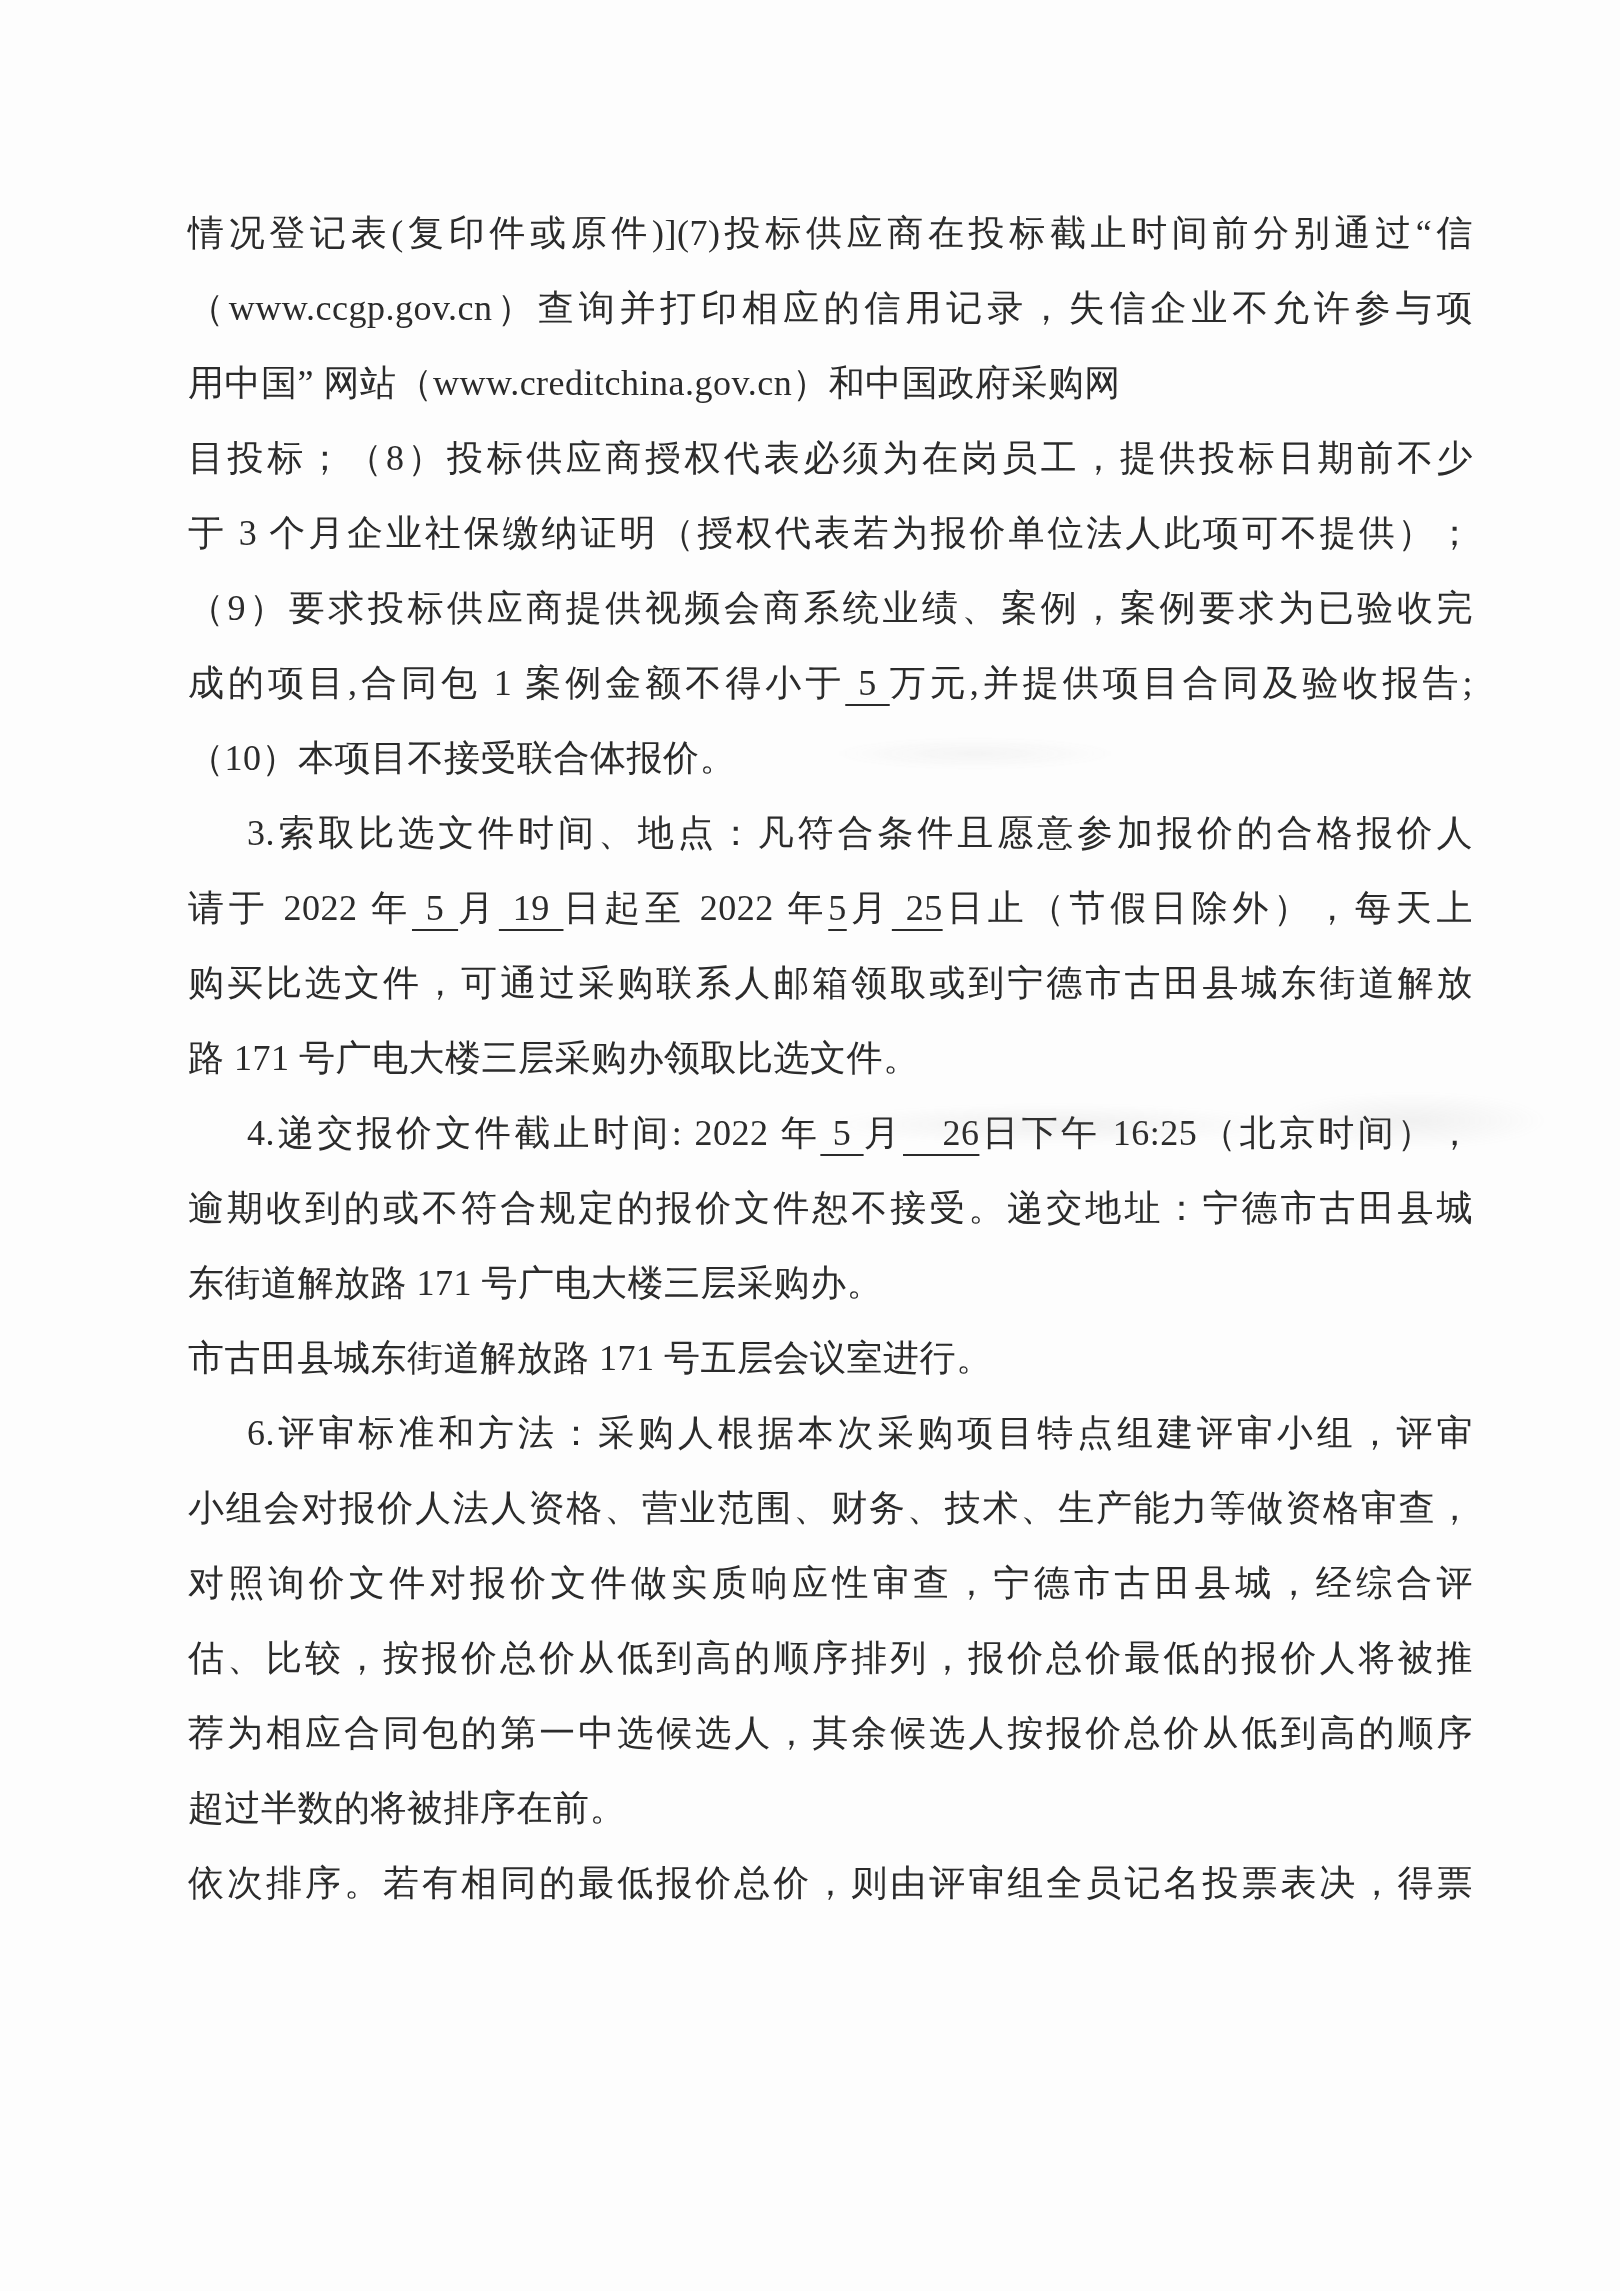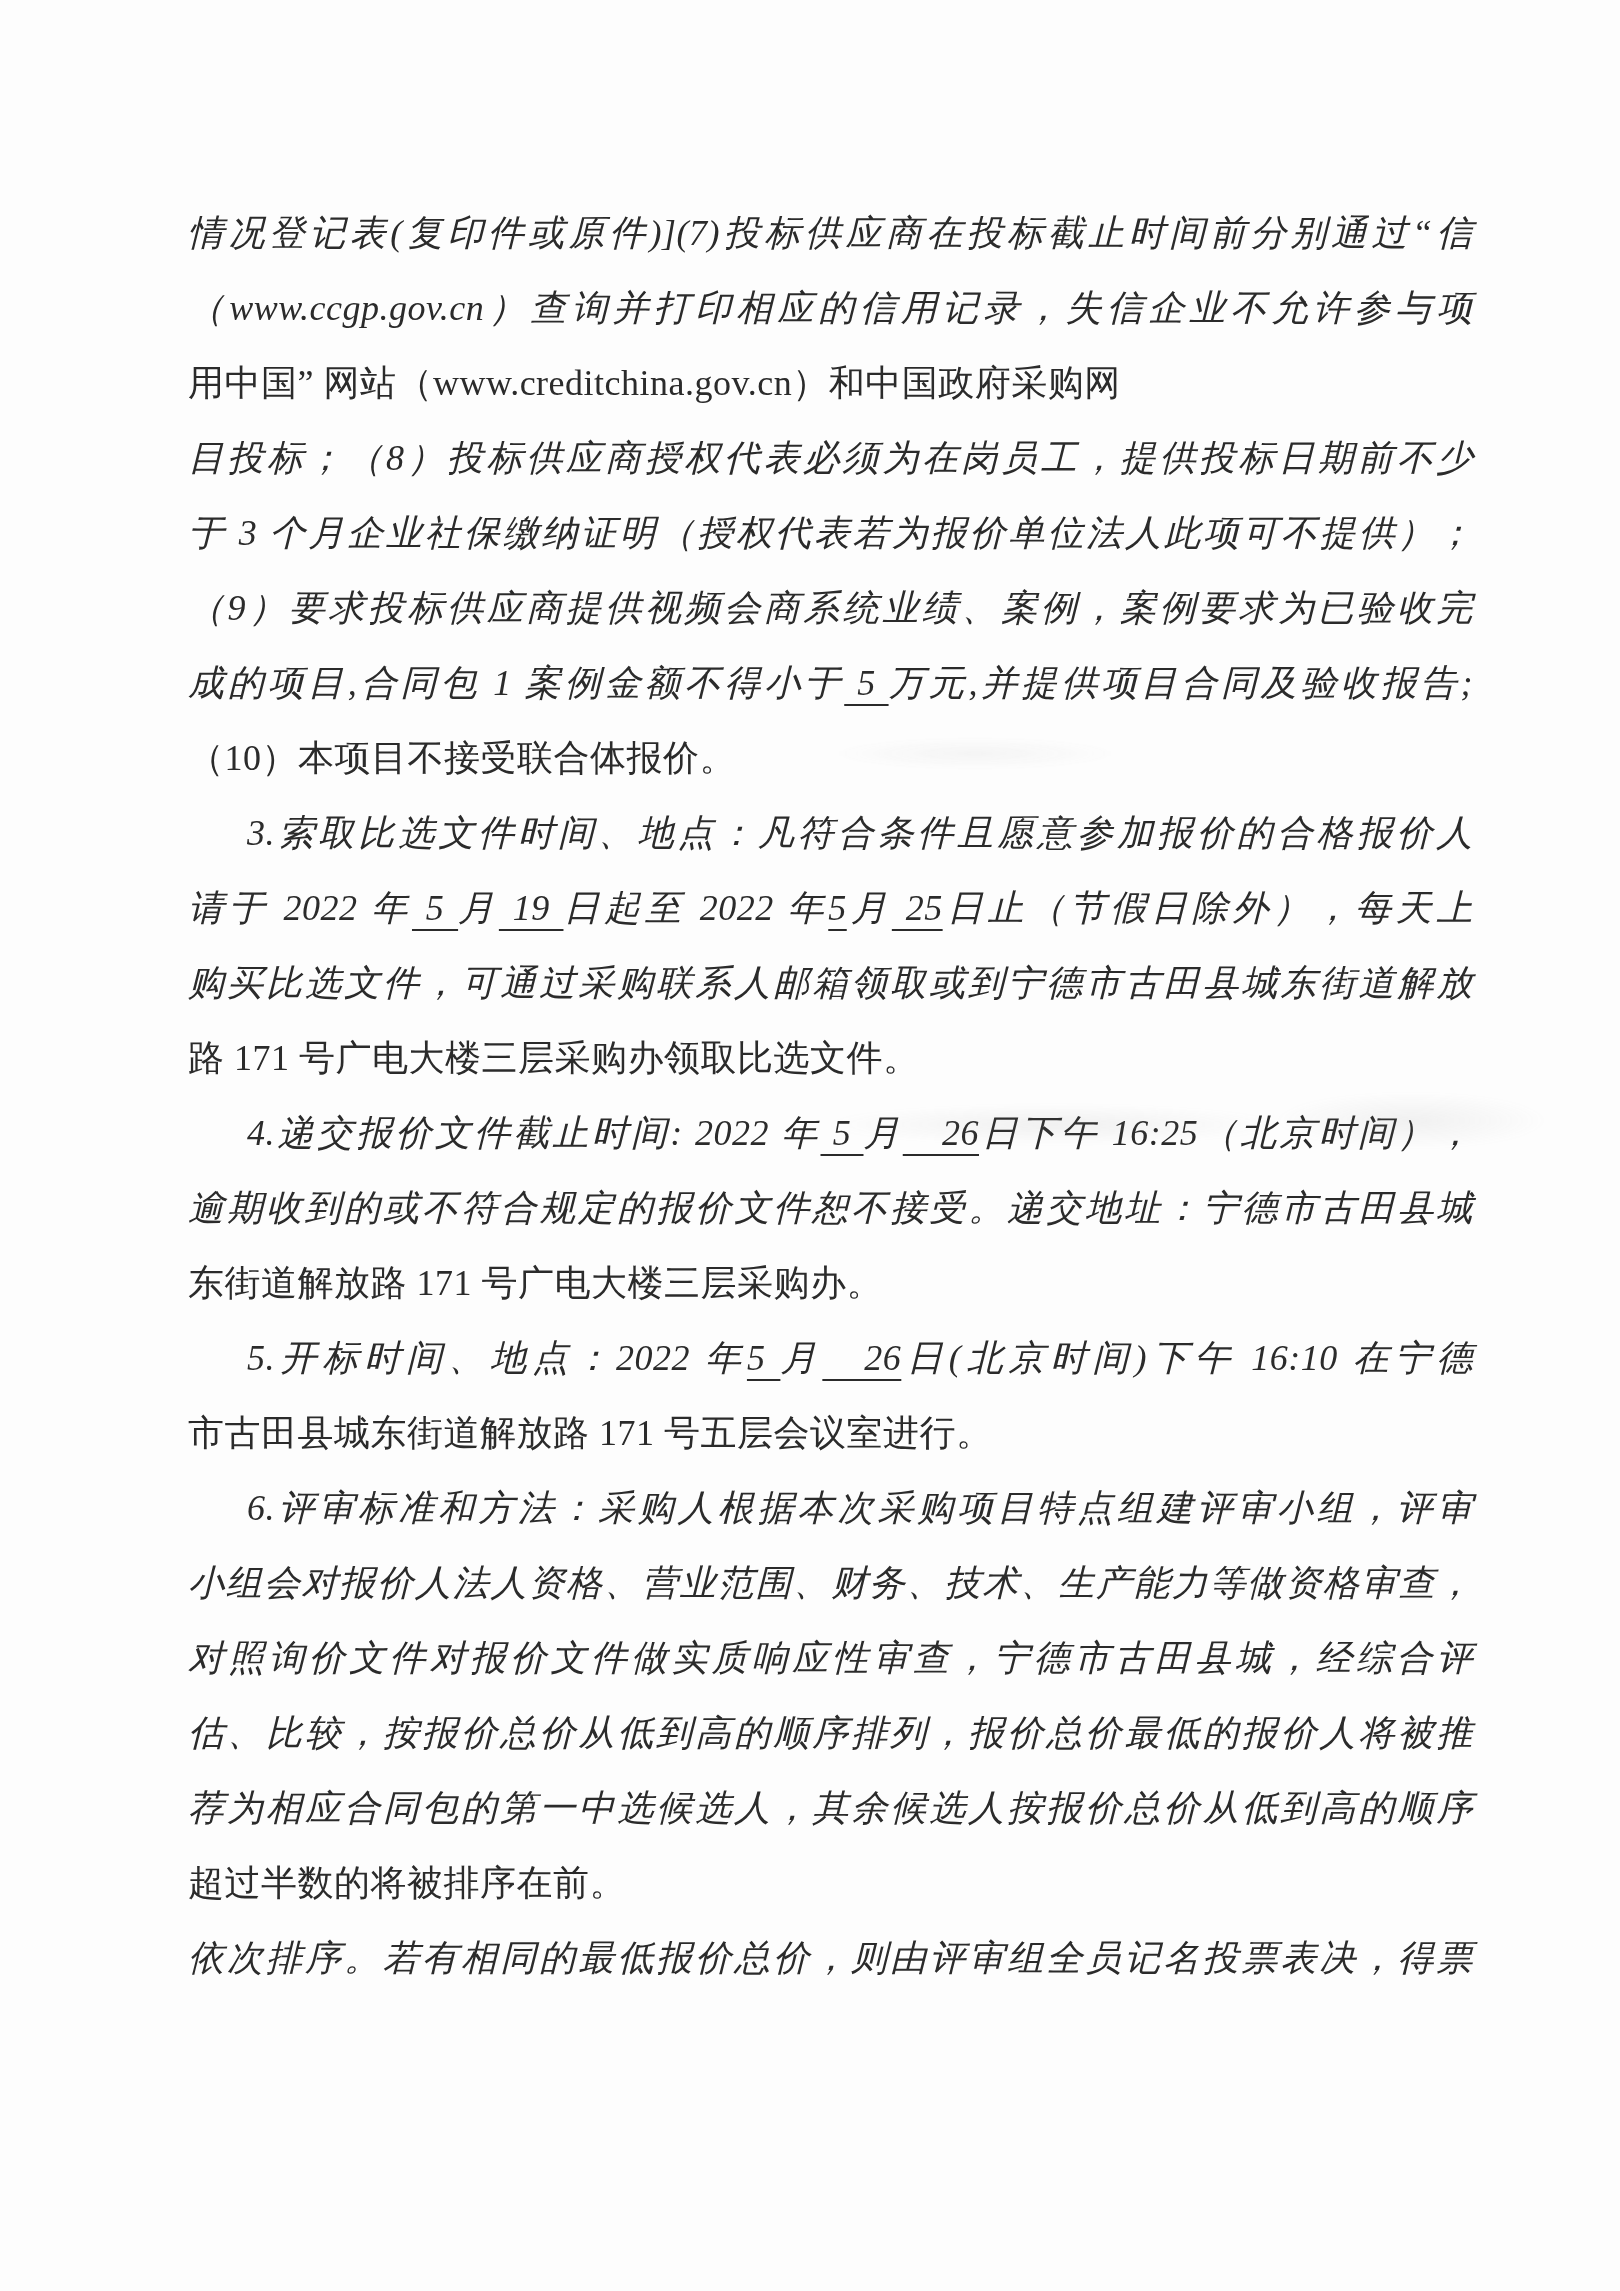--- a/index.html
+++ b/index.html
@@ -24,21 +24,20 @@
   }
   .line {
     font-size: 36px;
     line-height: 75px;
     white-space: normal;
     text-align: justify;
     letter-spacing: 0.5px;
   }
   .line.fill {
     text-align-last: justify;
-    font-style: italic;
   }
   .line.indent {
     padding-left: 59px;
   }
   .u {
     text-decoration: underline;
     text-decoration-thickness: 2px;
     text-underline-offset: 8.8px;
     text-decoration-color: #2b2b2b;
   }
@@ -66,21 +65,20 @@
       <div class="line fill"><span>（9）要求投标供应商提供视频会商系统业绩、案例，案例要求为已验收完</span></div>
       <div class="line fill"><span>成的项目,合同包 1 案例金额不得小于</span><span class="u"> 5 </span><span>万元,并提供项目合同及验收报告;</span></div>
       <div class="line"><span>（10）本项目不接受联合体报价。</span></div>
       <div class="line indent fill"><span>3.索取比选文件时间、地点：凡符合条件且愿意参加报价的合格报价人</span></div>
       <div class="line fill"><span>请于 2022 年</span><span class="u"> 5 </span><span>月</span><span class="u"> 19 </span><span>日起至 2022 年</span><span class="u">5</span><span>月</span><span class="u"> 25</span><span>日止（节假日除外），每天上</span></div>
       <div class="line fill"><span>购买比选文件，可通过采购联系人邮箱领取或到宁德市古田县城东街道解放</span></div>
       <div class="line"><span>路 171 号广电大楼三层采购办领取比选文件。</span></div>
       <div class="line indent fill"><span>4.递交报价文件截止时间: 2022 年</span><span class="u"> 5 </span><span>月</span><span class="u">　26</span><span>日下午 16:25（北京时间），</span></div>
       <div class="line fill"><span>逾期收到的或不符合规定的报价文件恕不接受。递交地址：宁德市古田县城</span></div>
       <div class="line"><span>东街道解放路 171 号广电大楼三层采购办。</span></div>
-      <div class="line indent fill"><span>5.开标时间、地点：2022 年</span><span class="u">5 </span><span>月</span><span class="u">　26</span><span>日(北京时间)下午 16:10 在宁德</span></div>
       <div class="line"><span>市古田县城东街道解放路 171 号五层会议室进行。</span></div>
       <div class="line indent fill"><span>6.评审标准和方法：采购人根据本次采购项目特点组建评审小组，评审</span></div>
       <div class="line fill"><span>小组会对报价人法人资格、营业范围、财务、技术、生产能力等做资格审查，</span></div>
       <div class="line fill"><span>对照询价文件对报价文件做实质响应性审查，宁德市古田县城，经综合评</span></div>
       <div class="line fill"><span>估、比较，按报价总价从低到高的顺序排列，报价总价最低的报价人将被推</span></div>
       <div class="line fill"><span>荐为相应合同包的第一中选候选人，其余候选人按报价总价从低到高的顺序</span></div>
       <div class="line"><span>超过半数的将被排序在前。</span></div>
       <div class="line fill"><span>依次排序。若有相同的最低报价总价，则由评审组全员记名投票表决，得票</span></div>
     </div>
   <div class="smudge s1"></div>

